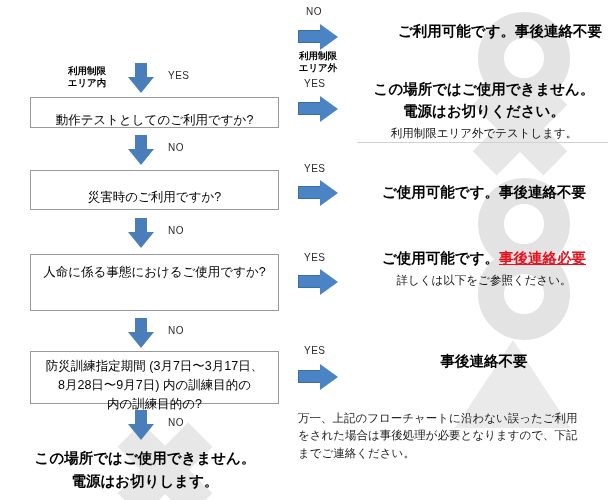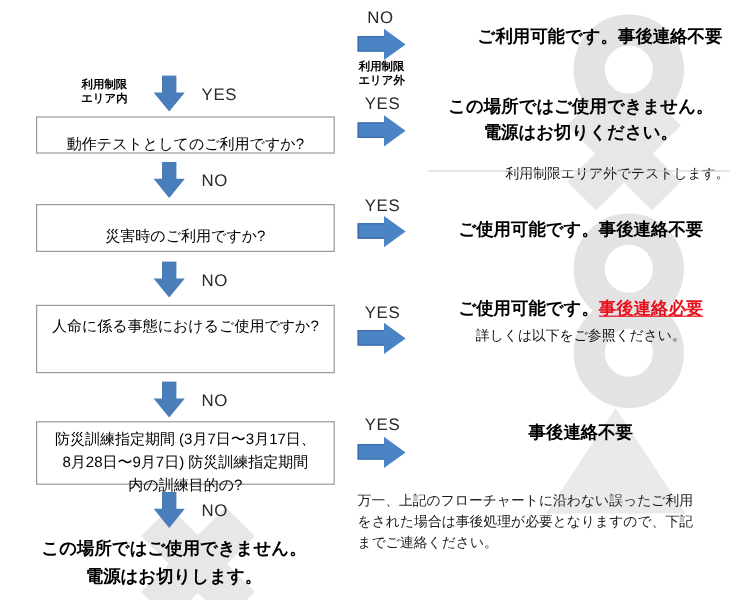--- a/index.html
+++ b/index.html
@@ -73,21 +73,21 @@
   }
   .arrow-right .head{
     position:absolute;left:22px;top:0;
     width:0;height:0;
     border-top:13px solid transparent;
     border-bottom:13px solid transparent;
     border-left:18px solid #4a84c4;
   }
 
   
-  .yn{position:absolute;font-size:14px;color:#2a2a2a;letter-spacing:.5px;}
+  .yn{position:absolute;font-size:10px;color:#2a2a2a;letter-spacing:.5px;}
   .side-label{
     position:absolute;font-size:9.5px;font-weight:bold;line-height:1.25;
     text-align:center;color:#000;
   }
 
   
   .res{position:absolute;z-index:2;}
   .res .big{
     font-size:14.5px;font-weight:bold;line-height:1.55;text-align:center;
     white-space:nowrap;
@@ -160,21 +160,21 @@
     </div>
 
     <div class="arrow-down" style="left:128px;top:318px;">
       <div class="shaft"></div>
         <div class="head"></div>
     </div>
     <div class="yn" style="left:168px;top:325px;">NO</div>
 
     <div class="box" style="left:30px;top:351px;width:249px;height:53px;padding-top:5px;">
       <div>防災訓練指定期間 (3月7日〜3月17日、</div>
-      <div>8月28日〜9月7日) 防災訓練指定期間</div>
+      <div>8月28日〜9月7日) 内の訓練目的の</div>
       <div>内の訓練目的の?</div>
     </div>
 
     <div class="arrow-down" style="left:128px;top:410px;">
       <div class="shaft"></div>
         <div class="head"></div>
     </div>
     <div class="yn" style="left:168px;top:417px;">NO</div>
 
     <div class="outcome" style="left:0px;top:447px;width:290px;">
@@ -196,21 +196,21 @@
     </div>
 
     <div class="yn" style="left:304px;top:78px;">YES</div>
     <div class="arrow-right" style="left:298px;top:96px;">
       <div class="shaft"></div>
         <div class="head"></div>
     </div>
     <div class="res" style="left:360px;top:78px;width:248px;">
       <div class="big">この場所ではご使用できません。</div>
       <div class="big">電源はお切りください。</div>
-      <div class="sub" style="margin-top:14px;text-align:right;">利用制限エリア外でテストします。</div>
+      <div class="sub" style="margin-top:2px;">利用制限エリア外でテストします。</div>
     </div>
     <div class="sep" style="left:357px;top:142px;width:251px;"></div>
 
     <div class="yn" style="left:304px;top:163px;">YES</div>
     <div class="arrow-right" style="left:298px;top:180px;">
       <div class="shaft"></div>
         <div class="head"></div>
     </div>
     <div class="res" style="left:360px;top:181px;width:248px;">
       <div class="big">ご使用可能です。事後連絡不要</div>

